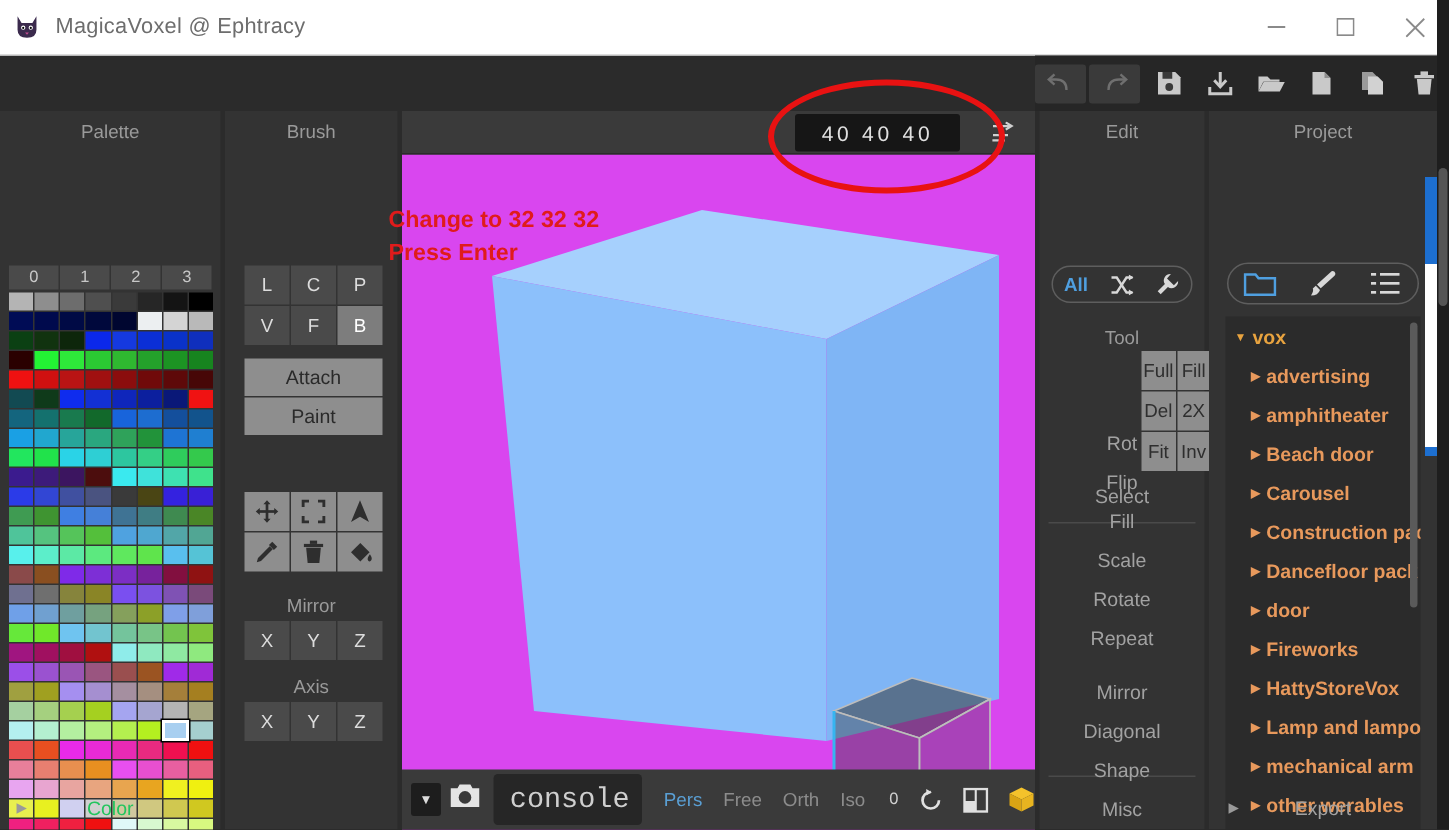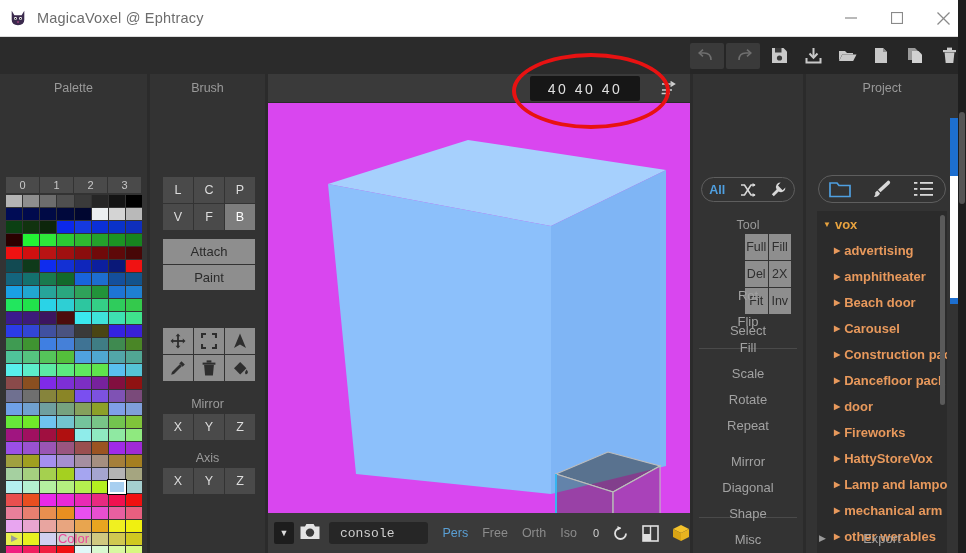--- a/index.html
+++ b/index.html
@@ -76,21 +76,21 @@
     display: grid; grid-template-columns: repeat(8, 1fr);
     gap: 1px;
   }
   .sw { width: 100%; height: 12px; }
   .sw.sel { outline: 2px solid #ffffff; outline-offset: -1px; box-shadow: 0 0 0 2px #000; z-index:3; position:relative; }
   .color-row {
     position: absolute; left: 0; bottom: 4px; width: 147px; height: 22px;
     display: flex; align-items: center;
   }
   .color-row .arr { margin-left: 11px; color: #9a9a9a; font-size: 9px; }
-  .color-row .lbl { flex:1; text-align:center; font-size: 13px; color: #ec4899; margin-right:18px;}
+  .color-row .lbl { flex:1; text-align:center; font-size: 13px; color: #22c55e; margin-right:18px;}
 
   
   .col-brush {
     position: absolute; left: 150px; top: 74px; width: 115px; height: 479px;
     background: #333333;
   }
   .col-brush .panel-head { padding-top: 7px; }
   .grid-btns {
     position: absolute; display: grid; gap: 1px;
   }
@@ -141,23 +141,23 @@
   .vp-bottom {
     position: absolute; left: 0; bottom: 0; width: 422px; height: 40px;
     background: #3a3a3a; display:flex; align-items:center;
   }
   .vb-caret {
     margin-left: 6px; width: 24px; height: 22px; background: #1d1d1d; border-radius:2px;
     display:flex; align-items:center; justify-content:center; color:#dcdcdc; font-size:9px;
   }
   .vb-cam { margin-left: 6px; }
   .console-field {
-    margin-left: 9px; width: 118px; height: 22px; background: #262626; border-radius: 3px;
+    margin-left: 9px; width: 118px; height: 34px; background: #262626; border-radius: 3px;
     display:flex; align-items:center; padding-left: 11px;
-    font-family: "Liberation Mono", monospace; font-size: 13px; color: #cfcfcf;
+    font-family: "Liberation Mono", monospace; font-size: 19px; color: #cfcfcf;
   }
   .vb-txt { font-size: 12.5px; margin-left: 14px; color: #8c8c8c; }
   .vb-txt.act { color: #5a9fd4; }
   .vb-ico { margin-left: 13px; display:flex; align-items:center; }
 
   .annot-text {
     position: absolute; left: 259px; top: 136px;
     color: #e01b1b; font-size: 15.5px; font-weight: bold; line-height: 22px;
     z-index: 20; white-space: pre-line;
   }
@@ -174,21 +174,21 @@
   .col-edit .panel-head { padding-top: 7px; }
   .seg {
     position: absolute; left: 8px; top: 103px; width: 94px; height: 25px;
     border: 1px solid #5e5e5e; border-radius: 13px;
     display:flex; align-items:center;
   }
   .seg > div { flex:1; display:flex; align-items:center; justify-content:center; }
   .seg .txt { color: #4f9fe0; font-size: 12.5px; font-weight: bold; }
   .tool-head { position:absolute; left:0; top:137px; width:110px; }
   .tool-grid {
-    position: absolute; left: 4px; top: 160px; width: 94px;
+    position: absolute; left: 20px; top: 160px; width: 94px;
     display: grid; grid-template-columns: repeat(2,1fr); gap: 1px; padding-left: 48px;
   }
   .tg { height: 26px; background: #8e8e8e; color: #2e2e2e; font-size: 12.5px;
         display:flex; align-items:center; justify-content:center; }
   .list-lbl {
     position: absolute; left:0; width: 110px; text-align:center;
     font-size: 13px; color: #a2a2a2;
   }
   .divider { position:absolute; left: 6px; width: 98px; height:1px; background:#4a4a4a; }
 
@@ -691,22 +691,25 @@
         <svg width="18" height="18" viewBox="0 0 18 18">
           <polygon points="9,1 17,5 9,9 1,5" fill="#f4c22b"></polygon>
           <polygon points="1,5 9,9 9,17 1,13" fill="#d9a414"></polygon>
           <polygon points="17,5 9,9 9,17 17,13" fill="#e8b420"></polygon>
         </svg>
       </div>
     </div>
   </div>
 
   <div class="annot-ellipse"></div>
+  <div class="annot-text">Change to 32 32 32
+Press Enter</div>
 
   <div class="col-edit">
+    <div class="panel-head">Edit</div>
     <div class="seg">
       <div class="txt">All</div>
       <div>
         <svg width="16" height="14" viewBox="0 0 16 14">
           <path d="M1 2 H4.5 L11 12 H15" fill="none" stroke="#d8d8d8" stroke-width="1.6"></path>
           <path d="M1 12 H4.5 L11 2 H15" fill="none" stroke="#d8d8d8" stroke-width="1.6"></path>
           <path d="M12.6 0 L15.6 2 L12.6 4 Z M12.6 10 L15.6 12 L12.6 14 Z" fill="#d8d8d8"></path>
         </svg>
       </div>
       <div>

